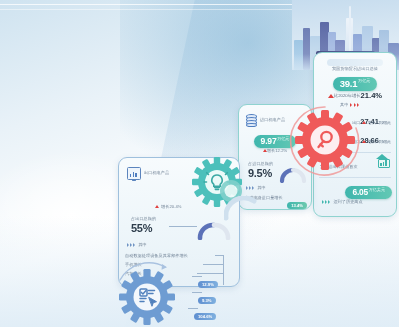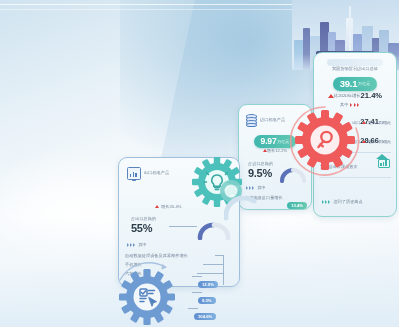--- a/index.html
+++ b/index.html
@@ -36,21 +36,21 @@
   .card-m{left:238px;top:104px;width:72px;height:104px;border:1px solid #8fd3d0;}
   .card-l{left:118px;top:157px;width:120px;height:128px;border:1px solid #9fc0dd;}
 
   .year-tab{position:absolute;left:316px;top:51px;width:55px;height:11px;border-radius:2px;
     background:linear-gradient(90deg,#4b4f86,#5a6fa0);display:flex;align-items:center;padding-left:4px;}
   .year-tab span{font-size:5.2px;color:#fff;font-weight:bold;letter-spacing:.2px;}
 
   .cap{font-size:4.1px;color:#6d7f93;letter-spacing:.1px;line-height:1.25;}
   .cap-c{text-align:center;}
 
-  .pill{display:inline-flex;align-items:center;justify-content:center;
+  .pill{display:inline-flex;align-items:flex-start;justify-content:center;
     border-radius:7px;padding:1.5px 7px;
     background:linear-gradient(90deg,#3fb6ad,#62c8b4);
     box-shadow:0 1px 2px rgba(60,150,140,.3);}
   .pill-l{background:linear-gradient(90deg,#36b0ac,#6cc9ae);}
   .pill .big{font-size:9.5px;color:#fff;font-weight:bold;letter-spacing:-.2px;}
   .pill .unit{font-size:4.1px;color:#eafaf6;margin-left:.7px;}
 
   .row-up{display:flex;align-items:center;justify-content:center;gap:0;}
   .tri{width:0;height:0;border-left:3px solid transparent;border-right:3px solid transparent;
     border-bottom:4.4px solid #e0403f;}
@@ -175,20 +175,26 @@
       <div class="roof"></div>
       <div class="body">
           <b style="left:1.5px;height:2.5px;"></b>
           <b style="left:4px;height:4px;"></b>
           <b style="left:6.5px;height:5.2px;"></b>
         </div>
     </div>
 
     <div style="position:absolute;left:5px;right:5px;top:124px;height:1px;background:rgba(150,180,205,.3);"></div>
 
+    <div style="position:absolute;right:4px;top:128px;">
+      <span class="pill">
+        <span class="big" style="font-size:8.4px;">6.05</span>
+        <span class="unit">万亿美元</span>
+      </span>
+    </div>
 
     <div style="position:absolute;left:8px;top:146px;display:flex;align-items:center;gap:3px;">
       <span class="arrows">
         <i class="arw teal"></i>
           <i class="arw teal"></i>
           <i class="arw teal"></i>
       </span>
       <span class="cap">迈到了历史高点</span>
     </div>
   </div>

